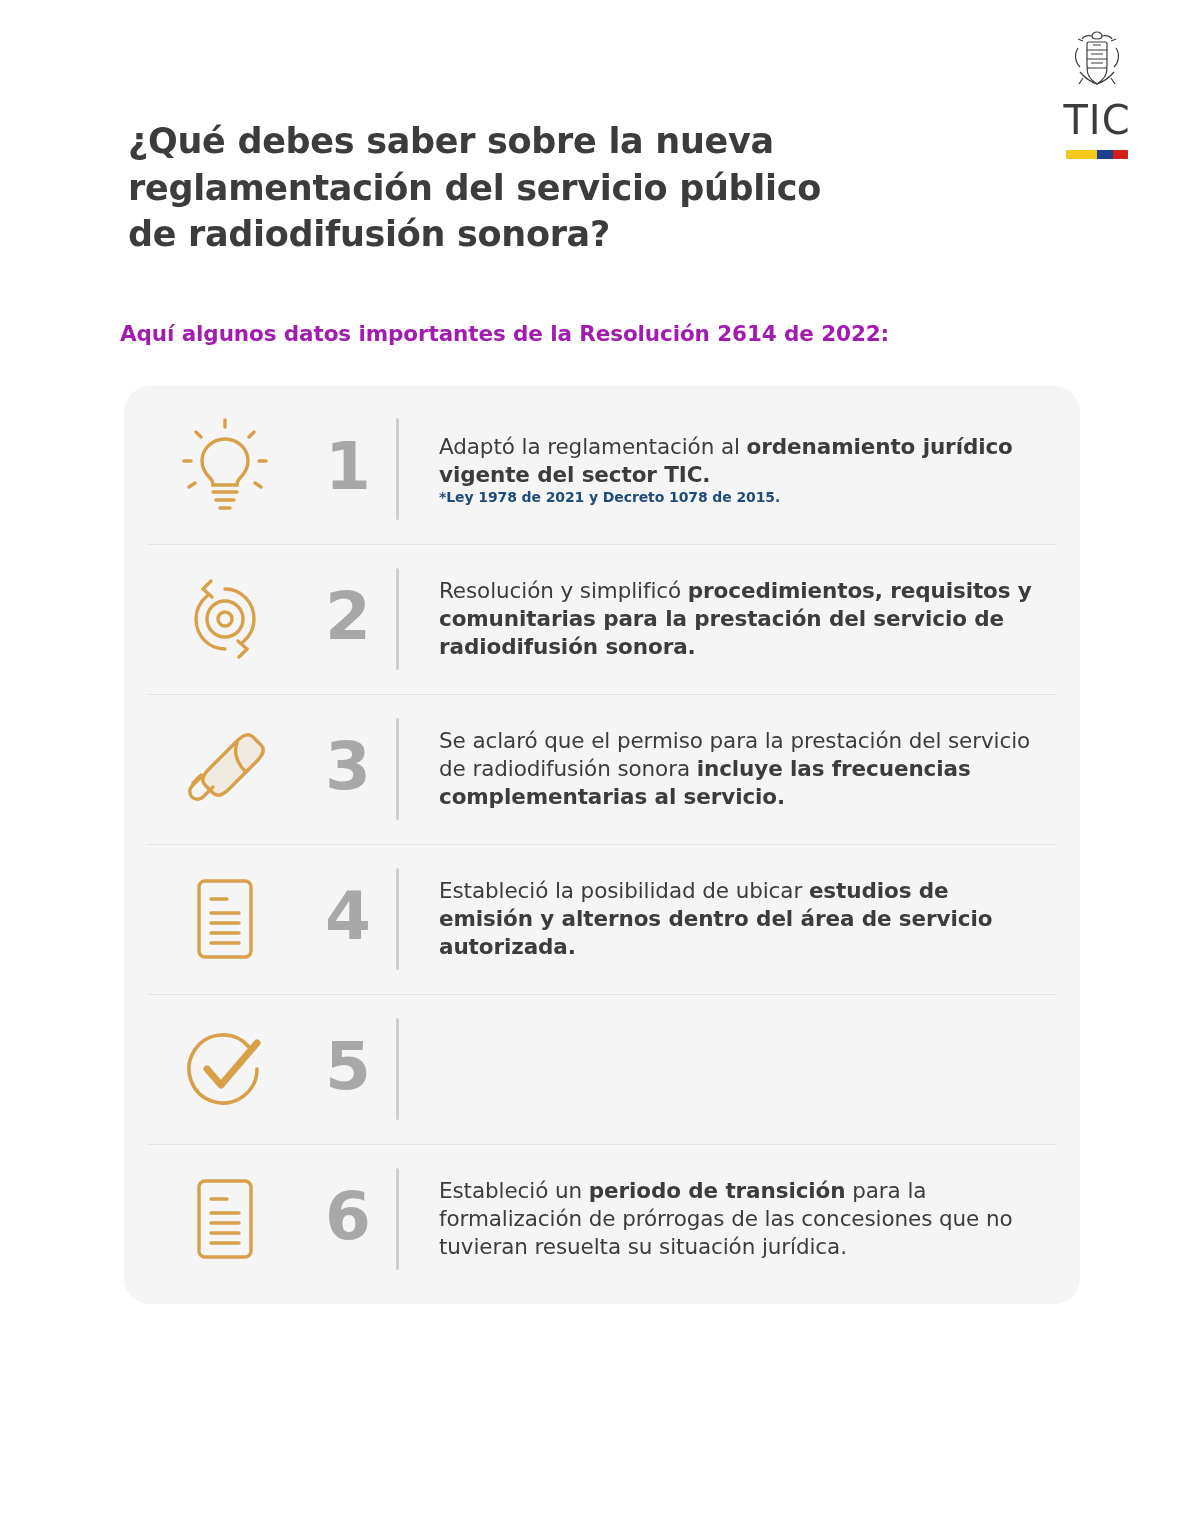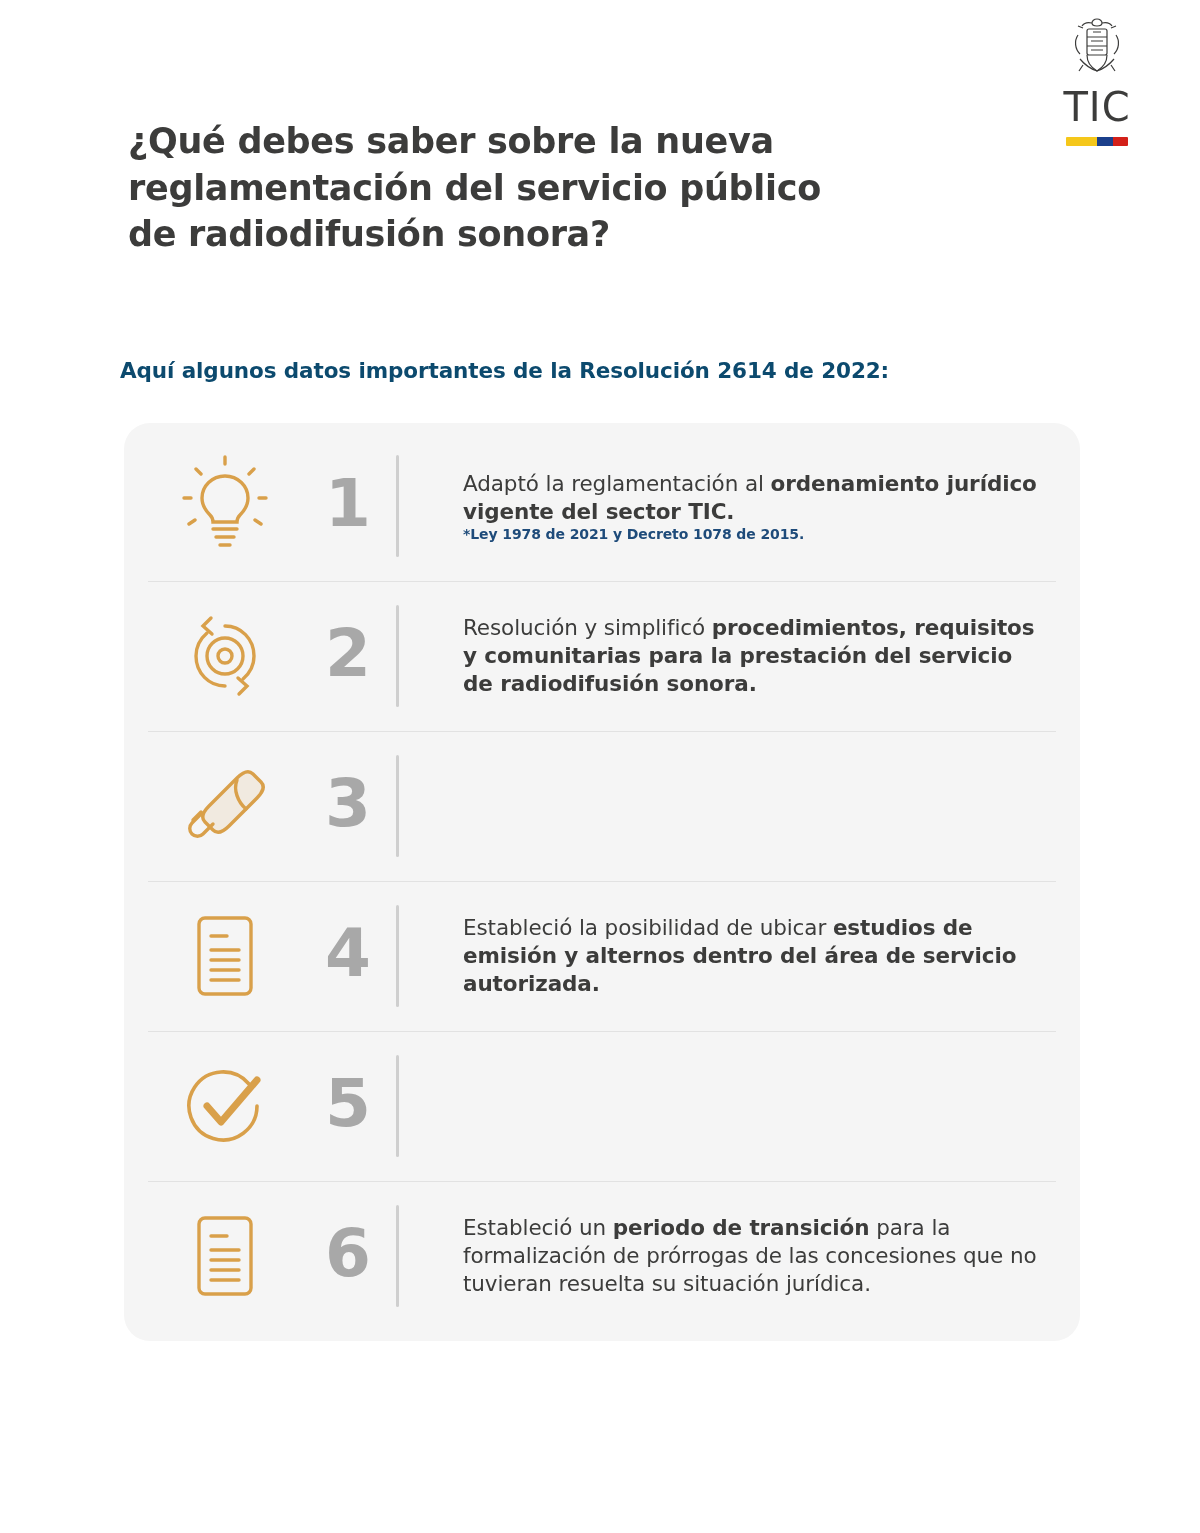--- a/index.html
+++ b/index.html
@@ -29,21 +29,21 @@
     letter-spacing: -0.3px;
     color: #3c3c3b;
     max-width: 900px;
     margin: 8px;
     white-space: pre-line;
   }
 
   
   .logo-block {
     position: absolute;
-    top: 15px;
+    top: 28px;
     right: 48px;
     width: 110px;
     text-align: center;
   }
   .shield {
     width: 56px;
     height: 68px;
     margin: 0 auto;
     display: block;
   }
@@ -64,24 +64,24 @@
     border-radius: 1px;
     overflow: hidden;
   }
   .flag span { display: block; height: 100%; }
   .flag .f1 { width: 50%; background: #f5c71a; }
   .flag .f2 { width: 25%; background: #1b3f8b; }
   .flag .f3 { width: 25%; background: #d32019; }
 
   
   .subtitle {
-    margin: 100px 0 0 120px;
+    margin: 63px 0 0 120px;
     font-size: 21.5px;
     font-weight: bold;
-    color: #0c4a6e;
+    color: #a21caf;
     letter-spacing: -0.1px;
   }
 
   
   .card {
     margin: 40px 120px 0 124px;
     background: #f5f5f5;
     border-radius: 26px;
     padding: 8px 0 10px 0;
   }
@@ -127,21 +127,21 @@
   .divider {
     width: 3px;
     align-self: stretch;
     background: #cfcfcf;
     margin: 14px 0;
     border-radius: 2px;
   }
 
   .text-cell {
     flex: 1;
-    padding-left: 64px;
+    padding-left: 40px;
     padding-right: 10px;
   }
   .text-cell p {
     margin: 0;
     font-size: 21.5px;
     line-height: 1.3;
     color: #3c3c3b;
     letter-spacing: -0.1px;
   }
   .text-cell p b { font-weight: bold; }
@@ -227,20 +227,23 @@
     <div class="icon-cell">
       <svg width="108" height="104" viewBox="0 0 108 104" fill="none" stroke="#d9a04a" stroke-width="3.4" stroke-linecap="round" stroke-linejoin="round">
         <path d="M82 20c-4-4-10-2-16 4L38 52c-6 6-8 12-4 16l8 8c4 4 10 2 16-4l28-28c6-6 8-12 4-16z" fill="#d9a04a" fill-opacity="0.12"></path>
         <path d="M66 26c-4 10 1 22 9 29"></path>
         <path d="M42 70l-10 10c-3 3-8 3-11 0-3-3-3-8 0-11l10-10"></path>
         <path d="M30 58l-8 8"></path>
       </svg>
     </div>
     <div class="num-cell">3</div>
     <div class="divider"></div>
+    <div class="text-cell">
+      <p><span>Se aclaró que el permiso para la prestación del servicio de radiodifusión sonora </span><b>incluye las frecuencias complementarias al servicio.</b></p>
+    </div>
   </div>
 
   <div class="row">
     <div class="icon-cell">
       <svg width="108" height="104" viewBox="0 0 108 104" fill="none" stroke="#d9a04a" stroke-width="3.4" stroke-linecap="round" stroke-linejoin="round">
         <rect x="28" y="14" width="52" height="76" rx="6"></rect>
         <path d="M40 32h16M40 46h28M40 56h28M40 66h28M40 76h28"></path>
       </svg>
     </div>
     <div class="num-cell">4</div>

